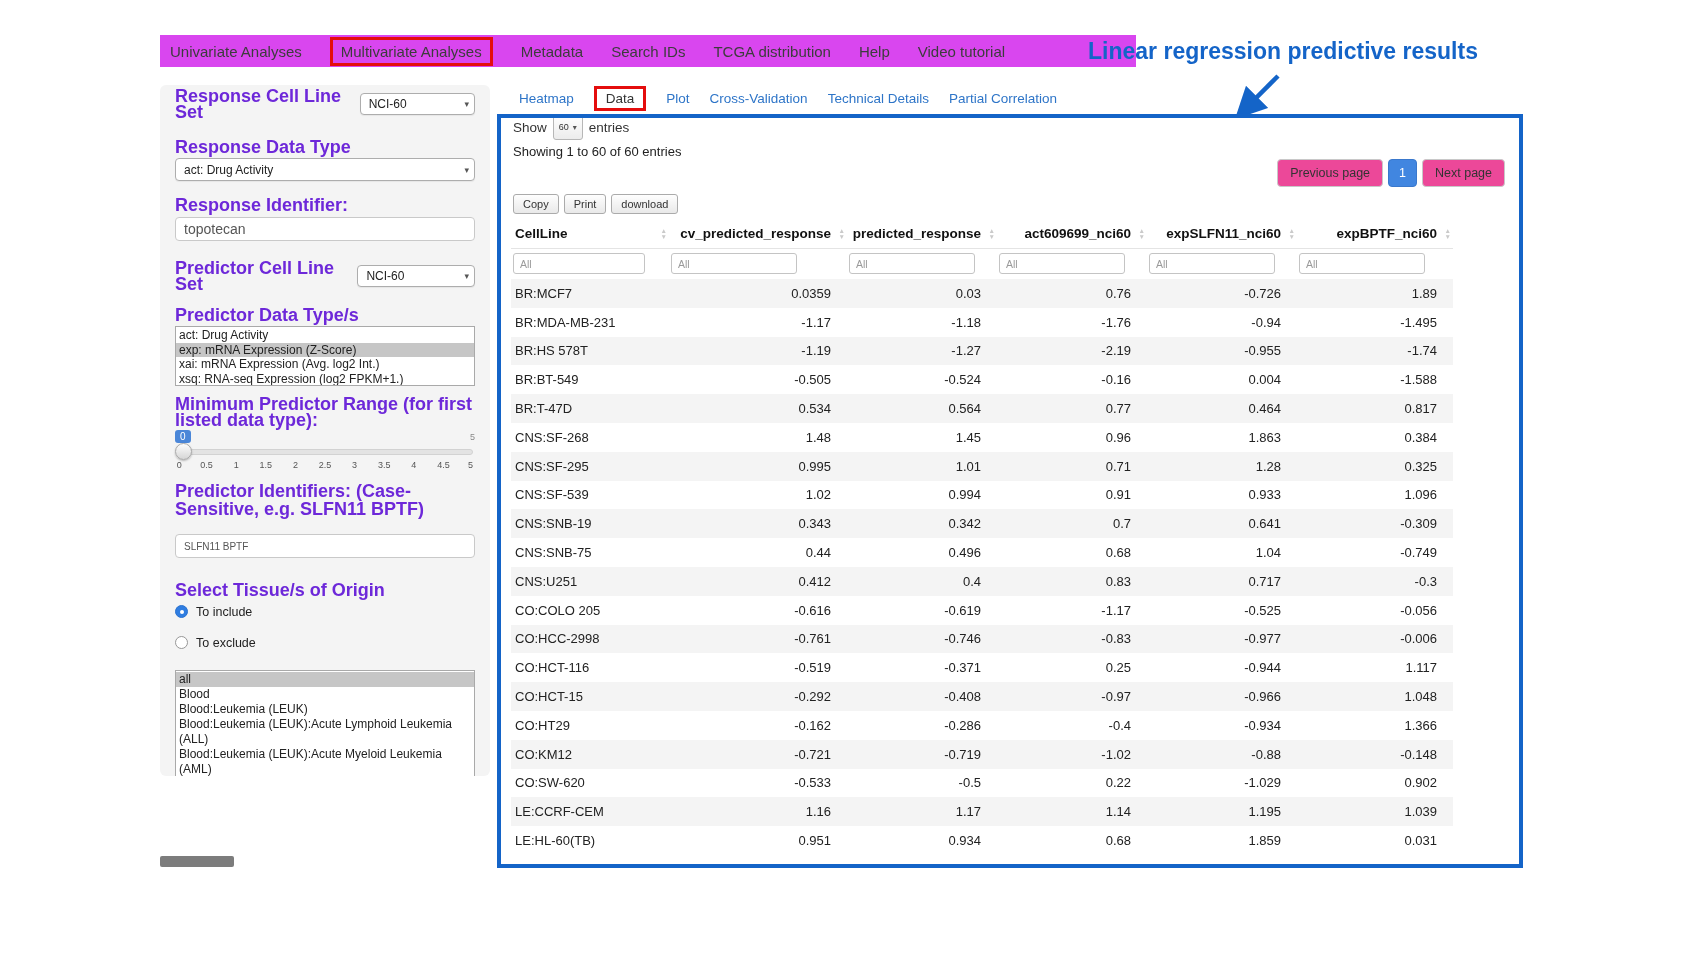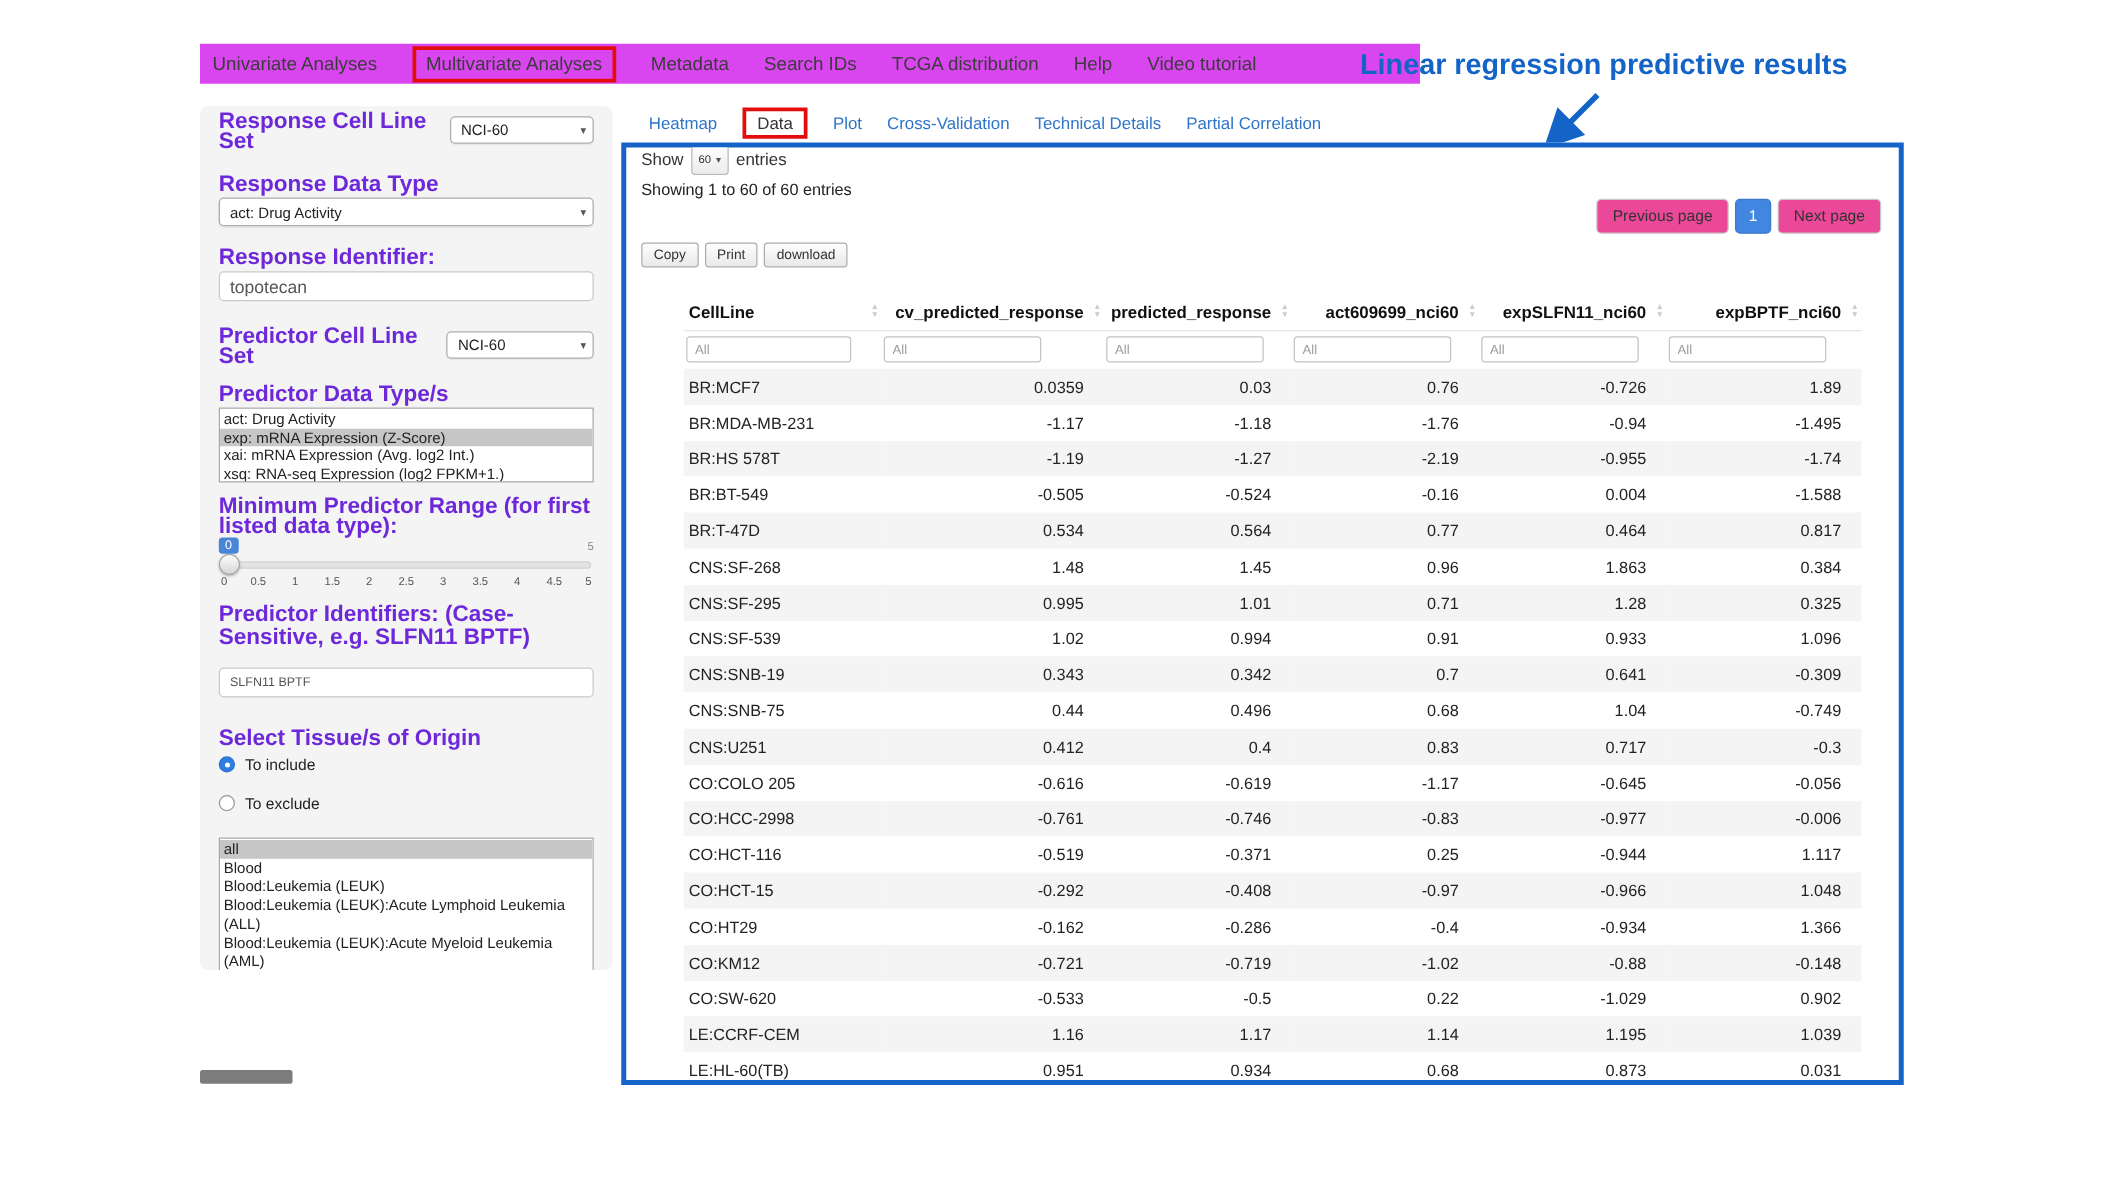--- a/index.html
+++ b/index.html
@@ -91,22 +91,22 @@
                 gap: 5px; }
   .page-btn { border: 1px solid #c8c8c8; background: #ec4899; color: #333; font-size: 12.5px;
               padding: 6px 12px; border-radius: 4px; cursor: pointer; white-space: nowrap; }
   .page-btn.active { background: #4186e0; border-color: #3a78cc; color: #fff; padding: 6px 10px; }
   .export-buttons { position: absolute; left: 12px; top: 76px; display: flex; gap: 5px; }
   .export-btn { border: 1px solid #ababab; background: linear-gradient(#fefefe, #e9e9e9);
                 color: #333; font-size: 11px; padding: 3px 9px; border-radius: 3px;
                 font-family: "Liberation Sans", sans-serif; cursor: pointer; }
 
   
-  .data-table { position: absolute; left: 10px; top: 116px; width: 942px;
-                border-collapse: collapse; table-layout: fixed; margin-left: 36px; }
+  .data-table { position: absolute; left: 10px; top: 100px; width: 942px;
+                border-collapse: collapse; table-layout: fixed; }
   .data-table th:nth-child(1){width:158px}
   .data-table th:nth-child(2){width:178px}
   .data-table th:nth-child(3){width:150px}
   .data-table th:nth-child(4){width:150px}
   .data-table th:nth-child(5){width:150px}
   .data-table th:nth-child(6){width:156px}
   .data-table thead tr.header-row th { font-size: 13.5px; font-weight: bold; color: #111;
       text-align: right; padding: 8px 16px 7px 4px; position: relative; cursor: pointer;
       border-bottom: 1px solid #e4e4e4; white-space: nowrap; }
   .data-table thead tr.header-row th.first { text-align: left; }
@@ -400,21 +400,21 @@
             <td>0.4</td>
             <td>0.83</td>
             <td>0.717</td>
             <td>-0.3</td>
           </tr>
           <tr class="even">
             <td class="first">CO:COLO 205</td>
             <td>-0.616</td>
             <td>-0.619</td>
             <td>-1.17</td>
-            <td>-0.645</td>
+            <td>-0.525</td>
             <td>-0.056</td>
           </tr>
           <tr class="odd">
             <td class="first">CO:HCC-2998</td>
             <td>-0.761</td>
             <td>-0.746</td>
             <td>-0.83</td>
             <td>-0.977</td>
             <td>-0.006</td>
           </tr>
@@ -464,21 +464,21 @@
             <td>1.17</td>
             <td>1.14</td>
             <td>1.195</td>
             <td>1.039</td>
           </tr>
           <tr class="even">
             <td class="first">LE:HL-60(TB)</td>
             <td>0.951</td>
             <td>0.934</td>
             <td>0.68</td>
-            <td>0.873</td>
+            <td>1.859</td>
             <td>0.031</td>
           </tr>
         </tbody>
     </table>
 
   </div>
 
   <div class="cropped"></div>
 
 </div>

